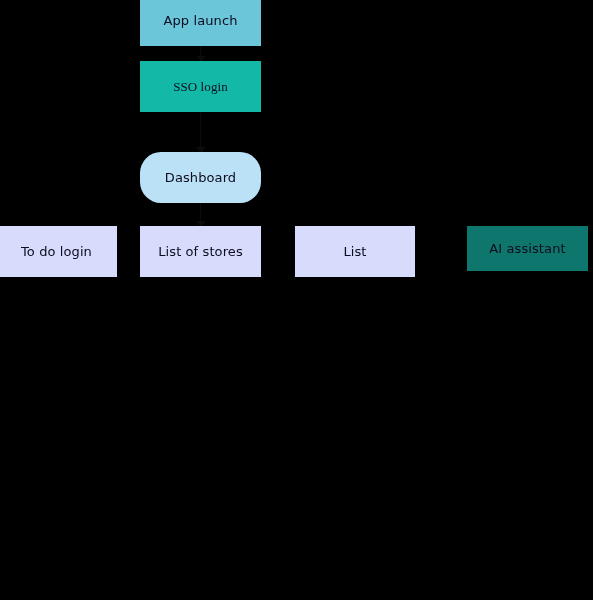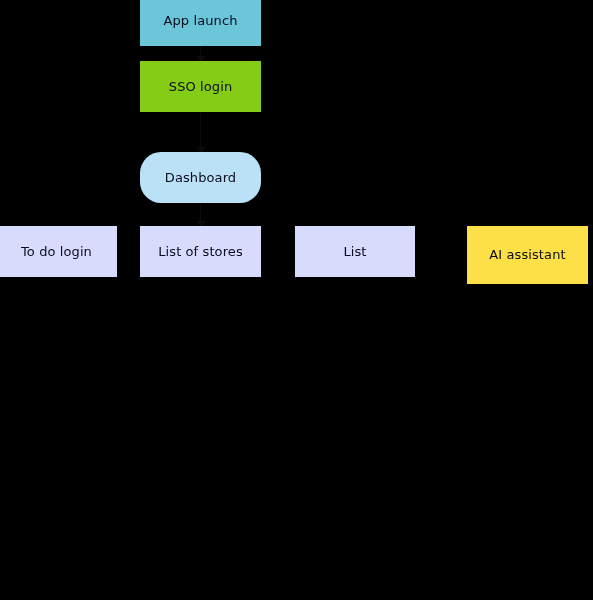--- a/index.html
+++ b/index.html
@@ -61,37 +61,37 @@
   <div class="connector connector-v" style="left:200px; top:112px; height:40px;"></div>
   <div class="arrowhead" style="left:196px; top:147px;"></div>
 
   <div class="connector connector-v" style="left:200px; top:203px; height:23px;"></div>
   <div class="arrowhead" style="left:196px; top:221px;"></div>
 
   <div class="node" style="left:140px; top:-4px; width:121px; height:50px; background:#6BC6DA;">
     <span class="node-label">App launch</span>
   </div>
 
-  <div class="node" style="left:140px; top:61px; width:121px; height:51px; background:#84cc16;">
+  <div class="node" style="left:140px; top:61px; width:121px; height:51px; background:#14b8a6;font-family:Liberation Serif, serif;">
     <span class="node-label">SSO login</span>
   </div>
 
   <div class="node" style="left:140px; top:152px; width:121px; height:51px; background:#BBE1F7;border-radius:21px;">
     <span class="node-label">Dashboard</span>
   </div>
 
   <div class="node" style="left:-4px; top:226px; width:121px; height:51px; background:#D7DCFD;">
     <span class="node-label">To do login</span>
   </div>
 
   <div class="node" style="left:140px; top:226px; width:121px; height:51px; background:#D7DCFD;">
     <span class="node-label">List of stores</span>
   </div>
 
   <div class="node" style="left:295px; top:226px; width:120px; height:51px; background:#D7DCFD;">
     <span class="node-label">List</span>
   </div>
 
-  <div class="node" style="left:467px; top:226px; width:121px; height:58px; background:#fde047;">
+  <div class="node" style="left:467px; top:226px; width:121px; height:45px; background:#0f766e;">
     <span class="node-label">AI assistant</span>
   </div>
 
 </div>
 
 </body></html>

